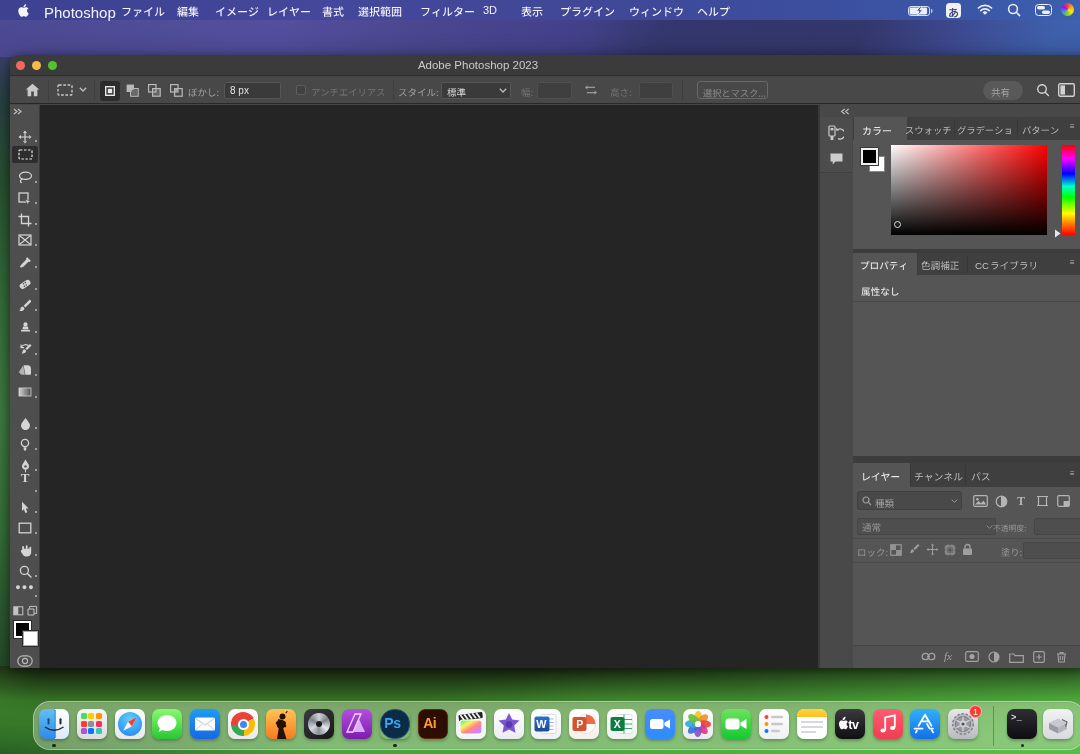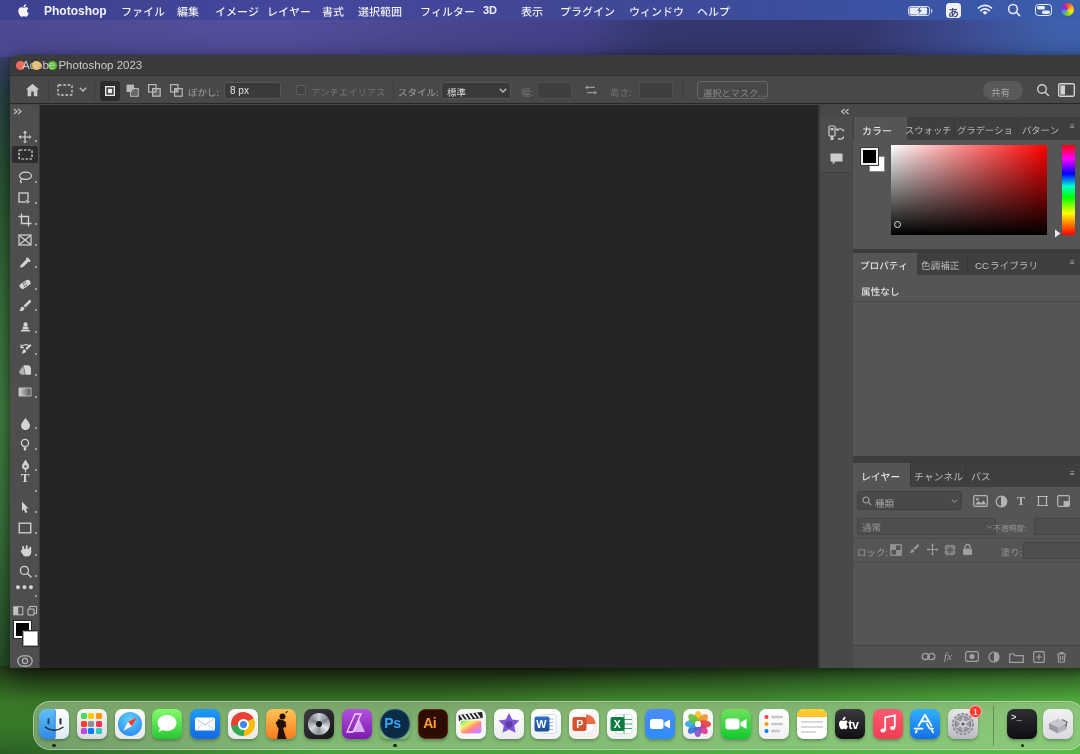--- a/index.html
+++ b/index.html
@@ -20,21 +20,21 @@
   radial-gradient(22% 70% at 55% 55%, rgba(95,185,65,.3) 0%, rgba(95,185,65,0) 75%),
   linear-gradient(180deg, #243c1a 0%, #2d551e 16%, #387828 38%, #429231 65%, #47a43d 90%, #47a43d 100%)"></div>
 
 <div class="abs" style="left:0;top:0;width:1080px;height:20px;
  background:linear-gradient(90deg,#3d4190 0%,#44479b 30%,#414797 55%,#3c4e9e 75%,#3a57a7 90%,#3c60ad 100%)">
   <svg class="abs" style="left:17px;top:3px" width="13" height="15" viewBox="0 0 170 170">
         <path fill="#f4f4f9" d="M150.37 130.25c-2.45 5.66-5.35 10.87-8.71 15.66-4.58 6.53-8.33 11.05-11.22 13.56-4.48 4.12-9.28 6.23-14.42 6.35-3.69 0-8.14-1.05-13.32-3.18-5.197-2.12-9.973-3.17-14.34-3.17-4.58 0-9.492 1.05-14.746 3.17-5.262 2.13-9.501 3.24-12.742 3.35-4.929 .21-9.842-1.96-14.746-6.52-3.13-2.73-7.045-7.41-11.735-14.04-5.032-7.08-9.169-15.29-12.41-24.65-3.471-10.11-5.211-19.9-5.211-29.378 0-10.857 2.346-20.221 7.045-28.068 3.693-6.303 8.606-11.275 14.755-14.925s12.793-5.51 19.948-5.629c3.915 0 9.049 1.211 15.429 3.591 6.362 2.388 10.447 3.599 12.238 3.599 1.339 0 5.877-1.416 13.57-4.239 7.275-2.618 13.415-3.702 18.445-3.275 13.63 1.1 23.87 6.473 30.68 16.153-12.19 7.386-18.22 17.731-18.1 31.002 .11 10.337 3.86 18.939 11.23 25.769 3.34 3.17 7.07 5.62 11.22 7.36-.9 2.61-1.85 5.11-2.86 7.51zM119.11 7.24c0 8.102-2.96 15.667-8.86 22.669-7.12 8.324-15.732 13.134-25.071 12.375a25.222 25.222 0 0 1-.188-3.07c0-7.778 3.386-16.102 9.399-22.908 3.002-3.446 6.82-6.311 11.45-8.597 4.62-2.252 8.99-3.497 13.1-3.71 .12 1.083 .17 2.166 .17 3.24z"></path>
       </svg>
 </div>
 
-<div class="abs" style="left:44px;top:3.5px;color:#f2f2f7;font-size:12px;font-weight:bold">Photoshop</div>
+<div class="abs" style="left:44px;top:3.5px;color:#f2f2f7;font-size:15px;font-weight:normal">Photoshop</div>
 <div style="position:absolute;left:121px;top:2.5px;line-height:0">
       <svg class="" width="44" height="16" viewBox="0 0 44 16">
         <path d="M9.6 5.4Q9.5 5.6 9.5 5.7Q9.4 5.9 9.4 6.1Q9.3 6.5 9.2 7.0Q9.0 7.5 8.8 8.1Q8.6 8.6 8.4 9.2Q8.1 9.7 7.8 10.1Q7.3 10.8 6.6 11.3Q6.0 11.9 5.2 12.3Q4.4 12.8 3.4 13.1L2.4 12.1Q3.5 11.8 4.3 11.4Q5.1 11.0 5.7 10.5Q6.3 10.0 6.7 9.4Q7.1 9.0 7.4 8.4Q7.7 7.8 7.9 7.2Q8.0 6.6 8.1 6.1Q8.0 6.1 7.6 6.1Q7.1 6.1 6.6 6.1Q6.0 6.1 5.4 6.1Q4.8 6.1 4.3 6.1Q3.7 6.1 3.3 6.1Q2.9 6.1 2.7 6.1Q2.4 6.1 2.1 6.1Q1.7 6.1 1.5 6.1V4.9Q1.7 4.9 1.9 4.9Q2.1 4.9 2.3 5.0Q2.5 5.0 2.7 5.0Q2.9 5.0 3.2 5.0Q3.5 5.0 4.0 5.0Q4.4 5.0 4.9 5.0Q5.4 5.0 5.9 5.0Q6.4 5.0 6.9 5.0Q7.3 5.0 7.6 5.0Q7.9 5.0 8.0 5.0Q8.2 5.0 8.4 5.0Q8.6 4.9 8.8 4.9Z M20.6 7.2Q20.6 7.3 20.5 7.4Q20.4 7.5 20.4 7.6Q20.2 7.8 20.0 8.1Q19.8 8.5 19.5 8.9Q19.2 9.2 18.8 9.6Q18.5 9.9 18.1 10.2L17.3 9.6Q17.6 9.3 18.0 9.0Q18.3 8.7 18.6 8.3Q18.9 8.0 19.0 7.7Q18.9 7.7 18.5 7.7Q18.1 7.7 17.6 7.7Q17.0 7.7 16.5 7.7Q15.9 7.7 15.4 7.7Q14.8 7.7 14.5 7.7Q14.1 7.7 14.0 7.7Q13.7 7.7 13.4 7.7Q13.2 7.7 12.9 7.8V6.6Q13.1 6.7 13.4 6.7Q13.7 6.7 14.0 6.7Q14.1 6.7 14.5 6.7Q14.9 6.7 15.4 6.7Q16.0 6.7 16.6 6.7Q17.2 6.7 17.8 6.7Q18.3 6.7 18.7 6.7Q19.1 6.7 19.3 6.7Q19.4 6.7 19.5 6.7Q19.7 6.7 19.8 6.7Q19.9 6.7 20.0 6.7ZM16.9 8.4Q16.9 9.0 16.8 9.7Q16.8 10.3 16.7 10.8Q16.5 11.4 16.3 11.9Q16.0 12.4 15.5 12.9Q15.0 13.3 14.3 13.7L13.4 13.0Q13.6 12.9 13.8 12.8Q14.0 12.7 14.2 12.5Q14.9 12.1 15.2 11.5Q15.5 11.0 15.7 10.4Q15.8 9.8 15.8 9.1Q15.8 8.9 15.8 8.7Q15.7 8.5 15.7 8.4Z M22.8 8.7Q24.3 8.3 25.5 7.7Q26.7 7.2 27.6 6.6Q28.2 6.3 28.8 5.8Q29.3 5.4 29.8 4.9Q30.3 4.5 30.7 4.0L31.6 4.9Q31.1 5.4 30.6 5.9Q30.0 6.4 29.4 6.8Q28.8 7.3 28.1 7.7Q27.5 8.0 26.7 8.4Q26.0 8.8 25.1 9.1Q24.3 9.5 23.4 9.7ZM27.4 7.2 28.7 6.9V11.9Q28.7 12.1 28.7 12.3Q28.7 12.6 28.7 12.8Q28.7 13.0 28.7 13.2H27.4Q27.4 13.0 27.4 12.8Q27.4 12.6 27.4 12.3Q27.4 12.1 27.4 11.9Z M38.7 12.5Q38.7 12.4 38.7 12.2Q38.7 12.0 38.7 11.8Q38.7 11.7 38.7 11.3Q38.7 11.0 38.7 10.4Q38.7 9.9 38.7 9.3Q38.7 8.7 38.7 8.0Q38.7 7.4 38.7 6.8Q38.7 6.3 38.7 5.9Q38.7 5.5 38.7 5.3Q38.7 5.0 38.7 4.7Q38.7 4.5 38.7 4.4H40.0Q40.0 4.5 39.9 4.7Q39.9 5.0 39.9 5.3Q39.9 5.5 39.9 5.9Q39.9 6.2 39.9 6.8Q39.9 7.3 39.9 7.9Q39.9 8.5 39.9 9.0Q39.9 9.6 39.9 10.1Q39.9 10.6 39.9 11.0Q39.9 11.3 39.9 11.4Q40.4 11.2 40.9 10.8Q41.5 10.4 42.0 9.9Q42.5 9.4 42.9 8.9L43.6 9.8Q43.1 10.4 42.5 11.0Q41.8 11.6 41.1 12.1Q40.4 12.5 39.8 12.8Q39.7 12.9 39.6 13.0Q39.5 13.1 39.4 13.1ZM33.6 12.4Q34.3 11.9 34.8 11.2Q35.3 10.5 35.5 9.7Q35.6 9.4 35.7 8.8Q35.7 8.3 35.8 7.7Q35.8 7.0 35.8 6.4Q35.8 5.8 35.8 5.4Q35.8 5.1 35.8 4.9Q35.8 4.7 35.7 4.5H37.0Q37.0 4.5 37.0 4.6Q37.0 4.8 37.0 5.0Q36.9 5.2 36.9 5.3Q36.9 5.8 36.9 6.4Q36.9 7.1 36.9 7.8Q36.9 8.4 36.8 9.0Q36.7 9.6 36.6 10.0Q36.4 10.9 35.9 11.7Q35.4 12.5 34.7 13.1Z" fill="#f2f2f7"></path>
       </svg>
     </div>
 <div style="position:absolute;left:177px;top:2.5px;line-height:0">
       <svg class="" width="22" height="16" viewBox="0 0 22 16">
         <path d="M6.8 9.2H7.5V13.6H6.8ZM8.1 9.2H8.8V13.6H8.1ZM4.3 4.1H10.4V5.0H4.3ZM5.8 10.8H10.0V11.6H5.8ZM4.7 5.6H5.6V8.0Q5.6 8.6 5.6 9.3Q5.5 10.1 5.4 10.8Q5.3 11.6 5.0 12.3Q4.7 13.0 4.3 13.6Q4.2 13.5 4.1 13.4Q4.0 13.3 3.8 13.2Q3.7 13.1 3.6 13.0Q4.0 12.5 4.2 11.8Q4.4 11.2 4.5 10.5Q4.6 9.8 4.7 9.2Q4.7 8.6 4.7 8.0ZM5.1 5.6H10.1V8.3H5.1V7.5H9.1V6.5H5.1ZM5.4 8.9H10.1V9.7H6.1V13.7H5.4ZM9.5 8.9H10.4V12.8Q10.4 13.0 10.3 13.2Q10.3 13.4 10.1 13.5Q9.9 13.6 9.7 13.7Q9.5 13.7 9.2 13.7Q9.2 13.5 9.1 13.3Q9.0 13.0 8.9 12.8Q9.1 12.9 9.2 12.9Q9.4 12.9 9.4 12.9Q9.5 12.9 9.5 12.7ZM2.1 3.5 3.0 3.8Q2.8 4.2 2.5 4.7Q2.3 5.1 2.1 5.5Q1.8 5.9 1.6 6.2L0.9 5.9Q1.1 5.6 1.3 5.2Q1.6 4.8 1.8 4.3Q2.0 3.8 2.1 3.5ZM3.3 4.8 4.1 5.1Q3.7 5.7 3.3 6.4Q2.8 7.1 2.4 7.7Q1.9 8.4 1.5 8.9L0.9 8.5Q1.2 8.2 1.6 7.7Q1.9 7.2 2.2 6.7Q2.5 6.2 2.8 5.7Q3.0 5.2 3.3 4.8ZM0.3 5.9 0.9 5.2Q1.2 5.5 1.5 5.8Q1.8 6.1 2.0 6.4Q2.3 6.7 2.4 7.0L1.8 7.7Q1.7 7.5 1.5 7.1Q1.2 6.8 0.9 6.5Q0.6 6.1 0.3 5.9ZM2.9 7.3 3.6 7.0Q3.8 7.4 4.0 7.8Q4.2 8.2 4.3 8.6Q4.4 9.0 4.5 9.4L3.7 9.7Q3.7 9.4 3.6 9.0Q3.4 8.5 3.2 8.1Q3.1 7.7 2.9 7.3ZM0.3 8.3Q1.0 8.3 1.9 8.2Q2.9 8.2 3.8 8.1L3.9 9.0Q2.9 9.1 2.0 9.1Q1.1 9.2 0.4 9.2ZM3.1 10.0 3.8 9.8Q4.0 10.3 4.1 10.8Q4.3 11.4 4.3 11.8L3.6 12.0Q3.5 11.6 3.4 11.1Q3.3 10.5 3.1 10.0ZM0.9 9.8 1.7 10.0Q1.6 10.8 1.4 11.5Q1.2 12.3 1.0 12.8Q0.9 12.7 0.8 12.7Q0.6 12.6 0.5 12.5Q0.3 12.5 0.2 12.4Q0.5 11.9 0.6 11.2Q0.8 10.5 0.9 9.8ZM2.0 8.8H2.9V13.7H2.0Z M11.6 10.2H21.4V11.1H11.6ZM13.5 6.2H20.3V6.9H13.5ZM13.5 7.5H20.3V8.2H13.5ZM13.3 4.7H20.8V5.6H13.3ZM16.2 5.2H17.2V9.1H16.2ZM16.0 9.4H17.0V13.7H16.0ZM15.8 10.6 16.6 10.9Q16.2 11.4 15.6 11.8Q15.1 12.2 14.5 12.5Q13.8 12.9 13.2 13.1Q12.5 13.4 11.9 13.6Q11.8 13.4 11.6 13.1Q11.4 12.9 11.3 12.7Q11.9 12.6 12.5 12.3Q13.2 12.1 13.8 11.8Q14.4 11.5 14.9 11.2Q15.4 10.9 15.8 10.6ZM17.2 10.5Q17.5 10.9 18.0 11.2Q18.6 11.5 19.2 11.8Q19.8 12.1 20.4 12.3Q21.1 12.5 21.7 12.7Q21.6 12.8 21.5 12.9Q21.3 13.1 21.2 13.2Q21.1 13.4 21.0 13.5Q20.4 13.3 19.8 13.1Q19.1 12.8 18.5 12.5Q17.9 12.1 17.3 11.7Q16.8 11.4 16.4 10.9ZM16.7 3.5 17.9 3.6Q17.7 4.1 17.4 4.5Q17.1 5.0 16.9 5.3L16.0 5.1Q16.2 4.7 16.4 4.3Q16.6 3.8 16.7 3.5ZM13.9 3.5 15.0 3.7Q14.6 4.3 14.2 4.9Q13.8 5.5 13.2 6.2Q12.7 6.8 12.0 7.3Q11.9 7.2 11.8 7.1Q11.7 6.9 11.5 6.8Q11.4 6.7 11.3 6.6Q11.9 6.1 12.4 5.6Q12.9 5.1 13.3 4.5Q13.6 3.9 13.9 3.5ZM12.9 5.3H13.9V8.8H21.1V9.6H12.9Z" fill="#f2f2f7"></path>
       </svg>
     </div>
@@ -56,21 +56,21 @@
 <div style="position:absolute;left:358px;top:2.5px;line-height:0">
       <svg class="" width="44" height="16" viewBox="0 0 44 16">
         <path d="M2.7 7.8V11.8H1.7V8.8H0.5V7.8ZM2.7 11.3Q3.1 11.9 3.7 12.2Q4.4 12.5 5.3 12.5Q5.8 12.6 6.5 12.6Q7.2 12.6 7.9 12.6Q8.7 12.6 9.4 12.5Q10.1 12.5 10.7 12.5Q10.6 12.6 10.6 12.7Q10.5 12.9 10.4 13.1Q10.4 13.3 10.4 13.4Q9.9 13.5 9.2 13.5Q8.6 13.5 7.8 13.5Q7.1 13.5 6.5 13.5Q5.8 13.5 5.3 13.5Q4.3 13.4 3.5 13.1Q2.8 12.8 2.3 12.2Q1.9 12.5 1.6 12.9Q1.2 13.2 0.8 13.6L0.3 12.6Q0.7 12.3 1.1 12.0Q1.5 11.7 1.8 11.3ZM0.5 4.3 1.3 3.7Q1.6 4.0 1.9 4.3Q2.2 4.6 2.5 5.0Q2.8 5.3 2.9 5.6L2.0 6.1Q1.9 5.9 1.6 5.5Q1.4 5.2 1.1 4.9Q0.8 4.5 0.5 4.3ZM3.4 8.1H10.2V8.8H3.4ZM3.1 9.8H10.5V10.5H3.1ZM5.0 7.4H6.0V10.1H5.0ZM7.6 7.4H8.6V10.1H7.6ZM3.7 5.2H5.5V4.6H3.3V3.9H6.4V5.9H3.7ZM3.5 5.2H4.3V6.3Q4.3 6.4 4.4 6.5Q4.5 6.5 4.7 6.5Q4.8 6.5 4.9 6.5Q5.0 6.5 5.2 6.5Q5.4 6.5 5.5 6.5Q5.7 6.5 5.8 6.5Q5.9 6.5 6.0 6.4Q6.1 6.4 6.1 6.0Q6.2 6.1 6.4 6.2Q6.6 6.3 6.8 6.3Q6.8 6.9 6.5 7.0Q6.3 7.2 5.9 7.2Q5.8 7.2 5.6 7.2Q5.4 7.2 5.2 7.2Q5.0 7.2 4.8 7.2Q4.7 7.2 4.6 7.2Q4.2 7.2 3.9 7.2Q3.7 7.1 3.6 6.9Q3.5 6.7 3.5 6.3ZM7.4 5.2H9.1V4.6H6.9V3.9H10.0V5.9H7.4ZM7.1 5.2H8.0V6.3Q8.0 6.4 8.0 6.5Q8.1 6.5 8.3 6.5Q8.4 6.5 8.6 6.5Q8.7 6.5 8.9 6.5Q9.1 6.5 9.2 6.5Q9.4 6.5 9.5 6.5Q9.7 6.5 9.7 6.4Q9.8 6.3 9.8 6.0Q9.9 6.1 10.2 6.2Q10.4 6.2 10.6 6.3Q10.5 6.8 10.3 7.0Q10.1 7.2 9.6 7.2Q9.5 7.2 9.3 7.2Q9.1 7.2 8.9 7.2Q8.7 7.2 8.5 7.2Q8.3 7.2 8.2 7.2Q7.8 7.2 7.5 7.2Q7.3 7.1 7.2 6.9Q7.1 6.7 7.1 6.3ZM7.4 11.0 8.1 10.6Q8.5 10.8 9.0 11.0Q9.4 11.2 9.8 11.5Q10.1 11.7 10.4 11.9L9.3 12.3Q9.0 12.0 8.5 11.7Q7.9 11.3 7.4 11.0ZM5.4 10.6 6.3 10.9Q5.9 11.3 5.3 11.7Q4.7 12.0 4.1 12.3Q4.0 12.2 3.9 12.1Q3.7 11.9 3.6 11.8Q3.5 11.7 3.3 11.6Q3.9 11.4 4.5 11.2Q5.0 10.9 5.4 10.6Z M16.0 4.1H17.0V7.9Q17.0 8.5 17.0 9.3Q16.9 10.1 16.7 10.9Q16.5 11.7 16.2 12.4Q15.9 13.1 15.3 13.7Q15.2 13.6 15.1 13.4Q14.9 13.3 14.8 13.2Q14.6 13.0 14.5 13.0Q15.0 12.5 15.3 11.8Q15.6 11.2 15.7 10.5Q15.9 9.8 15.9 9.1Q16.0 8.5 16.0 7.8ZM19.1 8.3Q19.3 9.3 19.6 10.2Q20.0 11.1 20.5 11.7Q21.1 12.4 21.8 12.8Q21.7 12.9 21.5 13.1Q21.4 13.2 21.3 13.4Q21.2 13.6 21.1 13.7Q20.3 13.2 19.7 12.5Q19.1 11.7 18.7 10.7Q18.3 9.7 18.1 8.5ZM16.4 4.1H21.2V8.7H16.4V7.7H20.2V5.1H16.4ZM11.5 5.7H15.5V6.6H11.5ZM13.0 3.5H14.0V12.5Q14.0 12.9 13.9 13.1Q13.8 13.4 13.6 13.5Q13.3 13.6 12.9 13.6Q12.5 13.7 11.9 13.7Q11.9 13.5 11.8 13.2Q11.7 12.9 11.6 12.7Q12.0 12.7 12.3 12.7Q12.7 12.7 12.8 12.7Q12.9 12.7 13.0 12.7Q13.0 12.6 13.0 12.5ZM11.3 9.2Q11.9 9.1 12.5 8.9Q13.2 8.8 14.0 8.6Q14.7 8.5 15.5 8.3L15.6 9.2Q14.5 9.5 13.5 9.7Q12.4 10.0 11.6 10.2Z M22.6 6.7H27.6V7.4H22.6ZM22.5 11.7H27.7V12.5H22.5ZM28.5 6.5H31.6V7.4H28.5ZM24.6 6.1H25.5V13.7H24.6ZM23.7 9.8V10.5H26.5V9.8ZM23.7 8.6V9.2H26.5V8.6ZM22.9 8.0H27.3V11.1H22.9ZM28.0 6.5H29.0V12.1Q29.0 12.4 29.1 12.5Q29.2 12.6 29.5 12.6Q29.6 12.6 29.9 12.6Q30.1 12.6 30.4 12.6Q30.6 12.6 30.9 12.6Q31.1 12.6 31.2 12.6Q31.4 12.6 31.5 12.5Q31.6 12.4 31.7 12.1Q31.7 11.8 31.8 11.2Q31.9 11.3 32.2 11.5Q32.5 11.6 32.7 11.6Q32.6 12.4 32.5 12.8Q32.3 13.2 32.1 13.4Q31.8 13.6 31.3 13.6Q31.2 13.6 31.0 13.6Q30.8 13.6 30.6 13.6Q30.3 13.6 30.1 13.6Q29.9 13.6 29.7 13.6Q29.5 13.6 29.4 13.6Q28.9 13.6 28.6 13.4Q28.2 13.3 28.1 13.0Q28.0 12.7 28.0 12.1ZM31.1 6.5H32.1V9.8Q32.1 10.1 32.0 10.3Q31.9 10.5 31.7 10.7Q31.4 10.8 31.0 10.8Q30.6 10.9 30.1 10.9Q30.1 10.6 30.0 10.4Q29.9 10.1 29.8 9.9Q30.1 9.9 30.5 9.9Q30.8 9.9 30.9 9.9Q31.0 9.9 31.1 9.9Q31.1 9.8 31.1 9.7ZM23.8 4.3H27.3V5.2H23.8ZM28.1 4.3H32.5V5.2H28.1ZM24.0 3.4 24.9 3.7Q24.6 4.4 24.2 5.1Q23.7 5.8 23.2 6.3Q23.1 6.2 22.9 6.1Q22.8 6.0 22.6 5.9Q22.5 5.8 22.3 5.7Q22.8 5.3 23.3 4.7Q23.7 4.1 24.0 3.4ZM28.4 3.4 29.4 3.6Q29.1 4.4 28.6 5.1Q28.1 5.7 27.6 6.2Q27.5 6.1 27.3 6.0Q27.1 5.9 27.0 5.8Q26.8 5.7 26.6 5.7Q27.2 5.3 27.7 4.7Q28.1 4.1 28.4 3.4ZM24.4 5.0 25.2 4.7Q25.4 5.0 25.6 5.3Q25.7 5.6 25.8 5.9L24.9 6.1Q24.8 5.9 24.7 5.6Q24.5 5.2 24.4 5.0ZM29.1 5.0 30.0 4.7Q30.2 5.0 30.5 5.4Q30.8 5.7 30.9 6.0L29.9 6.3Q29.8 6.0 29.6 5.6Q29.3 5.3 29.1 5.0Z M35.6 6.6H41.5V7.5H35.6ZM35.5 8.8H41.6V9.6H35.5ZM39.3 5.4H40.2V11.8H39.3ZM36.9 5.4H37.8V8.2Q37.8 9.0 37.7 9.6Q37.6 10.3 37.2 10.9Q36.9 11.5 36.2 12.0Q36.1 11.9 36.0 11.7Q35.9 11.6 35.7 11.5Q35.6 11.4 35.5 11.3Q36.1 10.9 36.4 10.4Q36.7 9.9 36.8 9.4Q36.9 8.8 36.9 8.2ZM33.9 4.0H43.2V13.7H42.1V4.9H34.9V13.7H33.9ZM34.5 12.2H42.5V13.2H34.5Z" fill="#f2f2f7"></path>
       </svg>
     </div>
 <div style="position:absolute;left:420px;top:2.5px;line-height:0">
       <svg class="" width="55" height="16" viewBox="0 0 55 16">
         <path d="M9.6 5.4Q9.5 5.6 9.5 5.7Q9.4 5.9 9.4 6.1Q9.3 6.5 9.2 7.0Q9.0 7.5 8.8 8.1Q8.6 8.6 8.4 9.2Q8.1 9.7 7.8 10.1Q7.3 10.8 6.6 11.3Q6.0 11.9 5.2 12.3Q4.4 12.8 3.4 13.1L2.4 12.1Q3.5 11.8 4.3 11.4Q5.1 11.0 5.7 10.5Q6.3 10.0 6.7 9.4Q7.1 9.0 7.4 8.4Q7.7 7.8 7.9 7.2Q8.0 6.6 8.1 6.1Q8.0 6.1 7.6 6.1Q7.1 6.1 6.6 6.1Q6.0 6.1 5.4 6.1Q4.8 6.1 4.3 6.1Q3.7 6.1 3.3 6.1Q2.9 6.1 2.7 6.1Q2.4 6.1 2.1 6.1Q1.7 6.1 1.5 6.1V4.9Q1.7 4.9 1.9 4.9Q2.1 4.9 2.3 5.0Q2.5 5.0 2.7 5.0Q2.9 5.0 3.2 5.0Q3.5 5.0 4.0 5.0Q4.4 5.0 4.9 5.0Q5.4 5.0 5.9 5.0Q6.4 5.0 6.9 5.0Q7.3 5.0 7.6 5.0Q7.9 5.0 8.0 5.0Q8.2 5.0 8.4 5.0Q8.6 4.9 8.8 4.9Z M12.3 9.8Q13.0 9.6 13.7 9.3Q14.5 9.1 15.1 8.8Q15.8 8.4 16.2 8.2Q16.8 7.8 17.3 7.4Q17.8 7.0 18.2 6.6Q18.6 6.2 18.9 5.9L19.8 6.7Q19.4 7.1 18.9 7.5Q18.5 7.9 17.9 8.3Q17.3 8.7 16.7 9.1Q16.4 9.3 15.9 9.6Q15.4 9.8 14.9 10.0Q14.4 10.2 13.8 10.5Q13.3 10.7 12.8 10.8ZM16.1 8.8 17.3 8.6V12.6Q17.3 12.8 17.3 13.0Q17.3 13.2 17.3 13.4Q17.3 13.6 17.3 13.7H16.1Q16.1 13.6 16.1 13.4Q16.1 13.2 16.1 13.0Q16.1 12.8 16.1 12.6Z M27.7 12.5Q27.7 12.4 27.7 12.2Q27.7 12.0 27.7 11.8Q27.7 11.7 27.7 11.3Q27.7 11.0 27.7 10.4Q27.7 9.9 27.7 9.3Q27.7 8.7 27.7 8.0Q27.7 7.4 27.7 6.8Q27.7 6.3 27.7 5.9Q27.7 5.5 27.7 5.3Q27.7 5.0 27.7 4.7Q27.7 4.5 27.7 4.4H29.0Q29.0 4.5 28.9 4.7Q28.9 5.0 28.9 5.3Q28.9 5.5 28.9 5.9Q28.9 6.2 28.9 6.8Q28.9 7.3 28.9 7.9Q28.9 8.5 28.9 9.0Q28.9 9.6 28.9 10.1Q28.9 10.6 28.9 11.0Q28.9 11.3 28.9 11.4Q29.4 11.2 29.9 10.8Q30.5 10.4 31.0 9.9Q31.5 9.4 31.9 8.9L32.6 9.8Q32.1 10.4 31.5 11.0Q30.8 11.6 30.1 12.1Q29.4 12.5 28.8 12.8Q28.7 12.9 28.6 13.0Q28.5 13.1 28.4 13.1ZM22.6 12.4Q23.3 11.9 23.8 11.2Q24.3 10.5 24.5 9.7Q24.6 9.4 24.7 8.8Q24.7 8.3 24.8 7.7Q24.8 7.0 24.8 6.4Q24.8 5.8 24.8 5.4Q24.8 5.1 24.8 4.9Q24.8 4.7 24.7 4.5H26.0Q26.0 4.5 26.0 4.6Q26.0 4.8 26.0 5.0Q25.9 5.2 25.9 5.3Q25.9 5.8 25.9 6.4Q25.9 7.1 25.9 7.8Q25.9 8.4 25.8 9.0Q25.7 9.6 25.6 10.0Q25.4 10.9 24.9 11.7Q24.4 12.5 23.7 13.1Z M37.6 7.7Q38.2 8.0 38.7 8.4Q39.3 8.7 39.9 9.1Q40.5 9.6 41.1 9.9Q41.6 10.3 42.0 10.7L41.2 11.6Q40.8 11.3 40.3 10.9Q39.7 10.4 39.1 10.0Q38.5 9.6 38.0 9.2Q37.4 8.8 36.9 8.5ZM42.7 5.7Q42.6 5.9 42.6 6.0Q42.5 6.2 42.4 6.4Q42.3 6.9 42.0 7.6Q41.7 8.2 41.3 8.9Q40.9 9.5 40.4 10.1Q39.7 11.1 38.6 11.9Q37.5 12.8 35.9 13.4L34.9 12.5Q36.0 12.1 36.8 11.7Q37.7 11.2 38.3 10.6Q39.0 10.1 39.4 9.5Q39.8 9.0 40.2 8.5Q40.5 7.9 40.8 7.3Q41.1 6.7 41.2 6.3H37.2L37.7 5.3H41.0Q41.2 5.3 41.5 5.3Q41.7 5.2 41.8 5.2ZM39.1 4.1Q38.9 4.3 38.7 4.6Q38.6 4.9 38.5 5.1Q38.1 5.7 37.6 6.4Q37.0 7.2 36.3 7.9Q35.6 8.6 34.8 9.2L33.9 8.4Q34.8 7.8 35.5 7.2Q36.2 6.5 36.7 5.8Q37.1 5.2 37.4 4.7Q37.5 4.5 37.6 4.2Q37.7 3.9 37.8 3.7Z M45.1 7.9Q45.3 7.9 45.5 7.9Q45.8 7.9 46.1 7.9Q46.4 7.9 46.7 7.9Q46.9 7.9 47.3 7.9Q47.7 7.9 48.2 7.9Q48.7 7.9 49.2 7.9Q49.7 7.9 50.3 7.9Q50.8 7.9 51.3 7.9Q51.8 7.9 52.1 7.9Q52.5 7.9 52.7 7.9Q53.1 7.9 53.4 7.9Q53.7 7.9 53.9 7.9V9.2Q53.7 9.2 53.4 9.2Q53.1 9.2 52.7 9.2Q52.5 9.2 52.1 9.2Q51.8 9.2 51.3 9.2Q50.8 9.2 50.3 9.2Q49.7 9.2 49.2 9.2Q48.7 9.2 48.2 9.2Q47.7 9.2 47.3 9.2Q46.9 9.2 46.7 9.2Q46.3 9.2 45.8 9.2Q45.4 9.2 45.1 9.2Z" fill="#f2f2f7"></path>
       </svg>
     </div>
-<div class="abs" style="left:483px;top:4px;color:#f2f2f7;font-size:11px;font-weight:700">3D</div>
+<div class="abs" style="left:483px;top:4px;color:#f2f2f7;font-size:11px;font-weight:400">3D</div>
 <div style="position:absolute;left:521px;top:2.5px;line-height:0">
       <svg class="" width="22" height="16" viewBox="0 0 22 16">
         <path d="M1.1 4.3H10.0V5.2H1.1ZM1.6 6.0H9.5V6.8H1.6ZM0.7 7.6H10.3V8.5H0.7ZM4.9 3.5H6.0V8.4H4.9ZM4.9 7.9 5.8 8.4Q5.4 8.8 4.8 9.3Q4.3 9.7 3.6 10.1Q3.0 10.5 2.3 10.8Q1.6 11.1 0.9 11.3Q0.9 11.2 0.7 11.0Q0.6 10.9 0.5 10.7Q0.4 10.6 0.3 10.5Q0.9 10.3 1.6 10.0Q2.2 9.8 2.9 9.4Q3.5 9.1 4.0 8.7Q4.6 8.3 4.9 7.9ZM6.4 8.1Q6.8 9.2 7.3 10.2Q7.9 11.1 8.7 11.7Q9.6 12.4 10.7 12.7Q10.6 12.8 10.5 13.0Q10.3 13.2 10.2 13.3Q10.1 13.5 10.0 13.7Q8.8 13.2 7.9 12.5Q7.0 11.7 6.5 10.7Q5.9 9.6 5.5 8.3ZM9.3 8.8 10.2 9.4Q9.8 9.8 9.3 10.1Q8.8 10.4 8.4 10.6Q8.0 10.9 7.6 11.1L6.9 10.6Q7.3 10.3 7.7 10.0Q8.2 9.7 8.6 9.4Q9.0 9.1 9.3 8.8ZM1.5 12.7Q2.1 12.6 3.0 12.4Q3.8 12.2 4.7 12.0Q5.7 11.8 6.6 11.6L6.7 12.5Q5.9 12.7 5.0 12.9Q4.1 13.1 3.3 13.3Q2.5 13.5 1.8 13.7ZM3.0 10.1 3.7 9.4 4.0 9.5V12.8H3.0Z M16.0 7.5H17.1V12.4Q17.1 12.9 17.0 13.1Q16.8 13.4 16.5 13.5Q16.2 13.6 15.7 13.7Q15.1 13.7 14.4 13.7Q14.4 13.4 14.3 13.1Q14.2 12.8 14.0 12.6Q14.4 12.6 14.7 12.6Q15.1 12.6 15.3 12.6Q15.6 12.6 15.7 12.6Q15.8 12.6 15.9 12.6Q16.0 12.5 16.0 12.4ZM13.4 8.9 14.5 9.2Q14.2 9.8 13.9 10.5Q13.5 11.1 13.1 11.7Q12.7 12.3 12.3 12.7Q12.2 12.6 12.0 12.5Q11.8 12.3 11.6 12.2Q11.5 12.1 11.3 12.1Q12.0 11.5 12.5 10.6Q13.1 9.8 13.4 8.9ZM18.5 9.3 19.4 8.9Q19.8 9.4 20.2 10.0Q20.6 10.6 20.9 11.2Q21.2 11.8 21.4 12.2L20.3 12.7Q20.2 12.2 19.9 11.6Q19.6 11.1 19.2 10.4Q18.8 9.8 18.5 9.3ZM12.6 4.2H20.4V5.3H12.6ZM11.6 6.9H21.4V7.9H11.6Z" fill="#f2f2f7"></path>
       </svg>
     </div>
 <div style="position:absolute;left:560px;top:2.5px;line-height:0">
       <svg class="" width="55" height="16" viewBox="0 0 55 16">
         <path d="M8.9 4.8Q8.9 5.1 9.1 5.3Q9.3 5.5 9.5 5.5Q9.8 5.5 10.0 5.3Q10.2 5.1 10.2 4.8Q10.2 4.5 10.0 4.3Q9.8 4.1 9.5 4.1Q9.3 4.1 9.1 4.3Q8.9 4.5 8.9 4.8ZM8.3 4.8Q8.3 4.4 8.4 4.1Q8.6 3.9 8.9 3.7Q9.2 3.5 9.5 3.5Q9.9 3.5 10.2 3.7Q10.5 3.9 10.6 4.1Q10.8 4.4 10.8 4.8Q10.8 5.1 10.6 5.4Q10.5 5.7 10.2 5.9Q9.9 6.1 9.5 6.1Q9.2 6.1 8.9 5.9Q8.6 5.7 8.4 5.4Q8.3 5.1 8.3 4.8ZM9.4 5.6Q9.3 5.7 9.3 5.9Q9.2 6.1 9.2 6.2Q9.1 6.6 9.0 7.2Q8.8 7.7 8.6 8.2Q8.4 8.8 8.1 9.3Q7.9 9.8 7.5 10.3Q7.0 10.9 6.4 11.5Q5.8 12.0 5.0 12.5Q4.2 12.9 3.2 13.2L2.2 12.2Q3.3 11.9 4.1 11.5Q4.9 11.2 5.5 10.7Q6.1 10.2 6.5 9.6Q6.9 9.1 7.2 8.5Q7.5 7.9 7.6 7.3Q7.8 6.7 7.9 6.2Q7.7 6.2 7.3 6.2Q6.9 6.2 6.4 6.2Q5.8 6.2 5.2 6.2Q4.6 6.2 4.1 6.2Q3.5 6.2 3.1 6.2Q2.7 6.2 2.5 6.2Q2.1 6.2 1.8 6.2Q1.5 6.2 1.3 6.3V5.0Q1.5 5.0 1.7 5.1Q1.9 5.1 2.1 5.1Q2.3 5.1 2.5 5.1Q2.7 5.1 3.0 5.1Q3.3 5.1 3.8 5.1Q4.2 5.1 4.7 5.1Q5.2 5.1 5.7 5.1Q6.2 5.1 6.7 5.1Q7.1 5.1 7.4 5.1Q7.7 5.1 7.8 5.1Q8.0 5.1 8.2 5.1Q8.4 5.1 8.5 5.0Z M13.5 4.5Q13.7 4.5 14.0 4.5Q14.3 4.5 14.6 4.5Q14.7 4.5 15.2 4.5Q15.6 4.5 16.2 4.5Q16.7 4.5 17.2 4.5Q17.8 4.5 18.2 4.5Q18.7 4.5 18.8 4.5Q19.1 4.5 19.4 4.5Q19.7 4.5 19.9 4.5V5.6Q19.7 5.6 19.4 5.6Q19.1 5.6 18.8 5.6Q18.6 5.6 18.2 5.6Q17.8 5.6 17.2 5.6Q16.7 5.6 16.2 5.6Q15.6 5.6 15.2 5.6Q14.7 5.6 14.6 5.6Q14.3 5.6 14.0 5.6Q13.7 5.6 13.5 5.6ZM20.8 7.5Q20.7 7.6 20.7 7.7Q20.6 7.8 20.6 7.9Q20.4 8.7 20.0 9.5Q19.6 10.3 19.0 11.0Q18.1 11.9 17.1 12.4Q16.1 13.0 15.1 13.3L14.2 12.3Q15.4 12.1 16.4 11.5Q17.4 11.0 18.0 10.3Q18.5 9.8 18.8 9.3Q19.1 8.7 19.3 8.1Q19.2 8.1 18.8 8.1Q18.5 8.1 18.1 8.1Q17.6 8.1 17.1 8.1Q16.6 8.1 16.0 8.1Q15.5 8.1 15.0 8.1Q14.6 8.1 14.2 8.1Q13.8 8.1 13.7 8.1Q13.5 8.1 13.1 8.1Q12.8 8.2 12.5 8.2V7.0Q12.8 7.1 13.1 7.1Q13.4 7.1 13.7 7.1Q13.8 7.1 14.1 7.1Q14.5 7.1 14.9 7.1Q15.4 7.1 15.9 7.1Q16.5 7.1 17.0 7.1Q17.6 7.1 18.0 7.1Q18.5 7.1 18.8 7.1Q19.2 7.1 19.3 7.1Q19.5 7.1 19.7 7.1Q19.9 7.0 20.0 7.0Z M30.5 3.9Q30.6 4.1 30.8 4.3Q30.9 4.6 31.1 4.9Q31.3 5.2 31.4 5.4L30.6 5.7Q30.5 5.4 30.2 4.9Q30.0 4.5 29.8 4.2ZM31.7 3.4Q31.9 3.6 32.0 3.9Q32.2 4.2 32.4 4.4Q32.5 4.7 32.6 4.9L31.9 5.2Q31.7 4.9 31.5 4.4Q31.3 4.0 31.0 3.7ZM31.3 6.2Q31.2 6.3 31.2 6.5Q31.1 6.7 31.0 6.8Q30.9 7.4 30.6 8.0Q30.3 8.6 30.0 9.3Q29.6 10.0 29.1 10.6Q28.3 11.5 27.3 12.3Q26.2 13.0 24.7 13.6L23.7 12.7Q24.7 12.4 25.5 12.0Q26.3 11.5 27.0 11.0Q27.6 10.5 28.1 10.0Q28.5 9.5 28.8 8.9Q29.2 8.3 29.4 7.7Q29.7 7.2 29.7 6.7H25.8L26.3 5.7Q26.4 5.7 26.7 5.7Q27.1 5.7 27.5 5.7Q28.0 5.7 28.4 5.7Q28.8 5.7 29.2 5.7Q29.5 5.7 29.6 5.7Q29.8 5.7 30.1 5.7Q30.3 5.7 30.4 5.6ZM27.7 4.5Q27.5 4.7 27.4 5.0Q27.2 5.3 27.1 5.4Q26.8 6.1 26.3 6.8Q25.7 7.5 25.0 8.2Q24.4 8.8 23.5 9.4L22.6 8.7Q23.3 8.2 23.8 7.8Q24.4 7.3 24.8 6.8Q25.2 6.3 25.5 5.8Q25.8 5.4 26.0 5.0Q26.1 4.9 26.2 4.6Q26.3 4.3 26.4 4.0Z M33.8 8.7Q35.3 8.3 36.5 7.7Q37.7 7.2 38.6 6.6Q39.2 6.3 39.8 5.8Q40.3 5.4 40.8 4.9Q41.3 4.5 41.7 4.0L42.6 4.9Q42.1 5.4 41.6 5.9Q41.0 6.4 40.4 6.8Q39.8 7.3 39.1 7.7Q38.5 8.0 37.7 8.4Q37.0 8.8 36.1 9.1Q35.3 9.5 34.4 9.7ZM38.4 7.2 39.7 6.9V11.9Q39.7 12.1 39.7 12.3Q39.7 12.6 39.7 12.8Q39.7 13.0 39.7 13.2H38.4Q38.4 13.0 38.4 12.8Q38.4 12.6 38.4 12.3Q38.4 12.1 38.4 11.9Z M46.6 4.6Q46.9 4.8 47.2 5.1Q47.6 5.3 48.0 5.7Q48.4 6.0 48.8 6.3Q49.2 6.6 49.4 6.9L48.5 7.8Q48.3 7.5 48.0 7.2Q47.6 6.9 47.2 6.6Q46.8 6.2 46.5 5.9Q46.1 5.6 45.8 5.4ZM45.4 11.9Q46.4 11.8 47.1 11.5Q47.9 11.3 48.6 11.0Q49.2 10.7 49.7 10.4Q50.6 9.8 51.4 9.1Q52.1 8.4 52.7 7.7Q53.2 6.9 53.6 6.2L54.2 7.4Q53.8 8.1 53.3 8.9Q52.7 9.6 52.0 10.2Q51.2 10.9 50.4 11.4Q49.8 11.8 49.2 12.1Q48.5 12.4 47.8 12.7Q47.0 12.9 46.2 13.1Z" fill="#f2f2f7"></path>
       </svg>
     </div>
@@ -116,21 +116,21 @@
 <div class="abs" style="left:1061px;top:3px;width:13px;height:13px;border-radius:50%;
  background:conic-gradient(#e8453c,#f5a623,#f8e71c,#7ed321,#4a90d9,#9013fe,#e8453c);"></div>
 
 <div class="abs" id="win" style="left:10px;top:55px;width:1090px;height:613px;background:#474747;
  border-radius:9px 9px 0 0; box-shadow:0 12px 36px rgba(0,0,0,.55), 0 2px 10px rgba(0,0,0,.4); overflow:hidden">
 
  <div class="abs" style="left:0;top:0;width:1090px;height:21px;background:#3b3b3b;border-bottom:1px solid #2e2e2e">
   <div class="abs" style="left:6px;top:6px;width:9px;height:9px;border-radius:50%;background:#ef6a5d"></div>
   <div class="abs" style="left:22px;top:6px;width:9px;height:9px;border-radius:50%;background:#f5bb49"></div>
   <div class="abs" style="left:38px;top:6px;width:9px;height:9px;border-radius:50%;background:#53c22c"></div>
-  <div style="position:absolute;left:12px;top:4px;width:928px;font-size:11.5px;color:#cbcbcb">Adobe Photoshop 2023</div>
+  <div style="position:absolute;left:4px;top:4px;width:928px;text-align:center;font-size:11.5px;color:#cbcbcb">Adobe Photoshop 2023</div>
  </div>
 
 <div class="abs" style="left:0;top:22px;width:1090px;height:27px;background:#484848;border-bottom:1px solid #282828">
 
  <svg class="abs" style="left:15px;top:6px" width="15" height="14" viewBox="0 0 15 14">
   <path d="M7.5 0.8 0.8 6.6h1.8v6.6h3.6V8.6h2.6v4.6h3.6V6.6h1.8z" fill="#c9c9c9"></path>
  </svg>
  <div class="abs" style="left:38px;top:3px;width:1px;height:20px;background:#3e3e3e"></div>
  <svg class="abs" style="left:47px;top:7px" width="16" height="12" viewBox="0 0 16 12">
   <rect x="1" y="1" width="14" height="10" rx="1" fill="none" stroke="#cccccc" stroke-width="1.3" stroke-dasharray="2.6 1.7"></rect>

